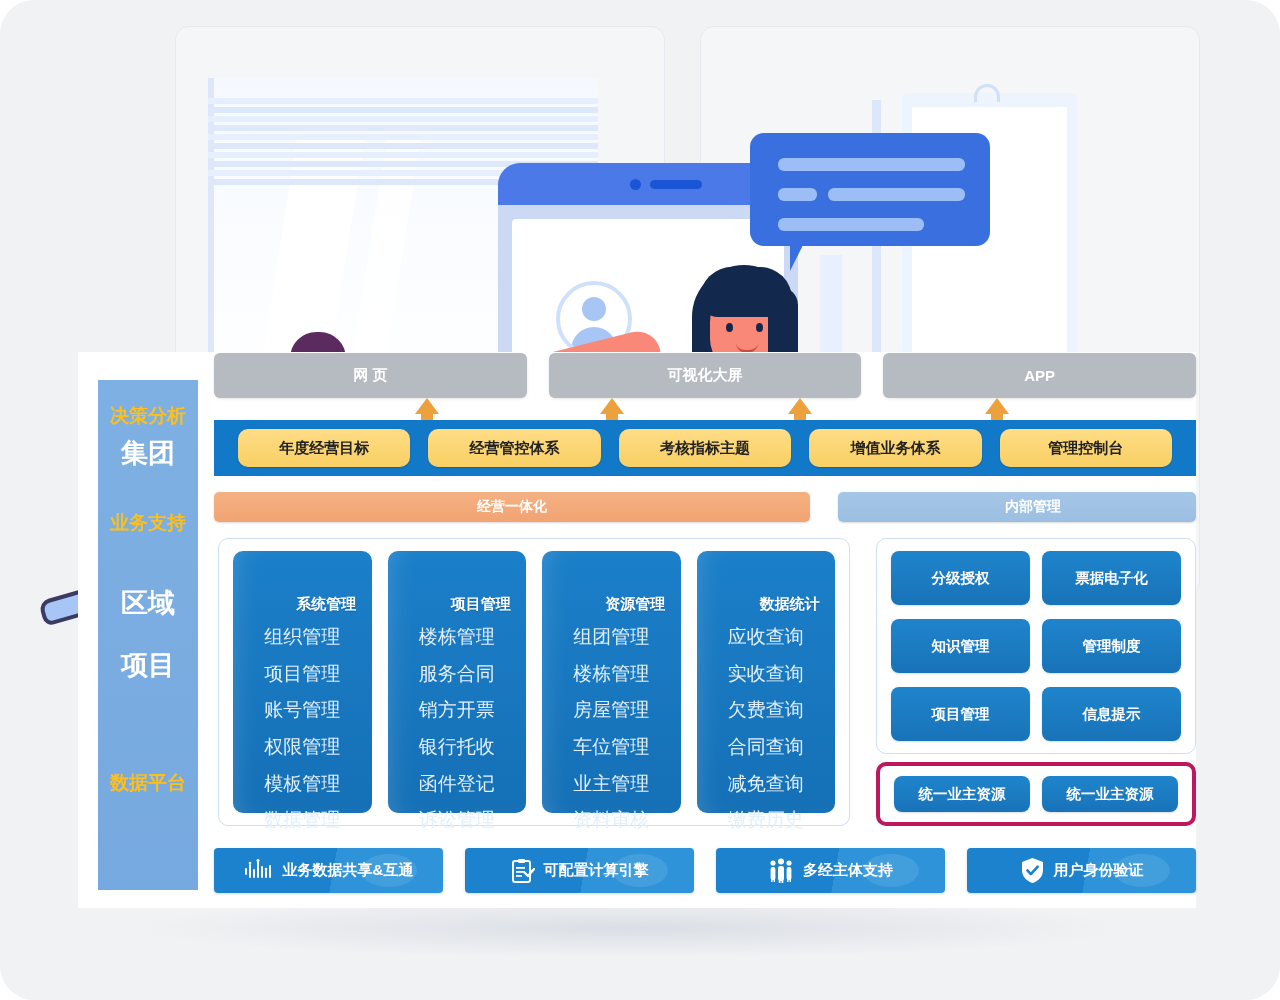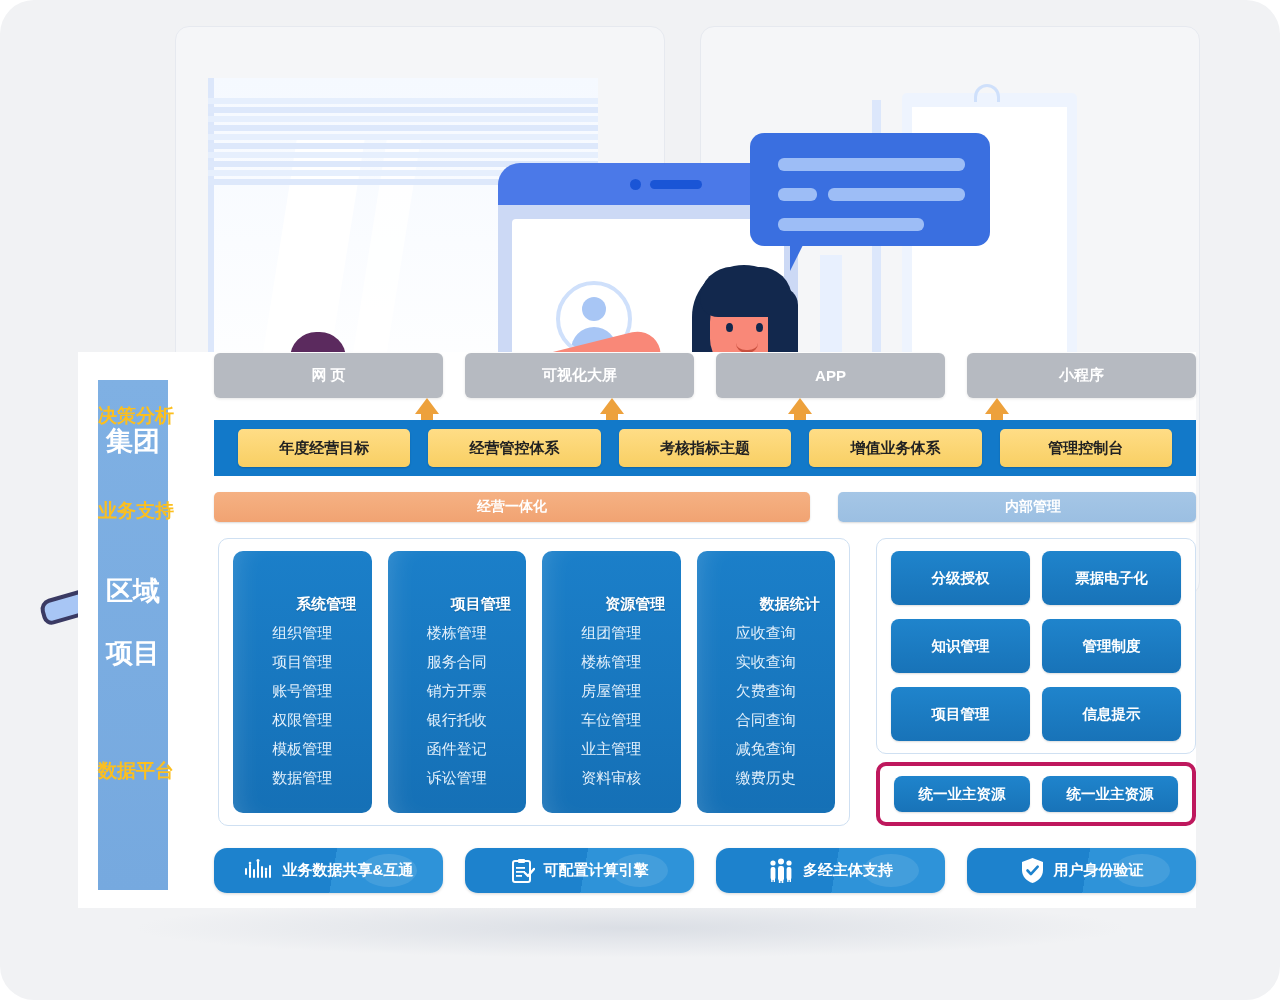--- a/index.html
+++ b/index.html
@@ -142,21 +142,21 @@
   
   .panel {
     position: absolute; left: 78px; top: 352px;
     width: 1118px; height: 556px;
     background: #ffffff;
   }
 
   
   .sidebar {
     position: absolute; left: 98px; top: 380px;
-    width: 70px; height: 510px;
+    width: 100px; height: 510px;
     background: linear-gradient(180deg,#7fb0e3 0%,#76a9df 100%);
     display: flex; flex-direction: column; align-items: center;
     color: #ffffff;
   }
   .sb { width: 100%; text-align: center; font-weight: bold; line-height: 1.1; white-space: nowrap; }
   .sb.gold { color: #fcbf1e; font-size: 19px; }
   .sb.white { color: #ffffff; }
 
   
   .channels {
@@ -190,21 +190,21 @@
   .strategy {
     position: absolute; left: 214px; top: 420px;
     width: 982px; height: 56px;
     background: #1279c9;
     display: flex; align-items: center; gap: 18px;
     padding: 0 24px;
   }
   .strategy .pill {
     flex: 1; height: 38px;
     background: linear-gradient(180deg,#ffdd86 0%,#f8cf63 100%);
-    border-radius: 5px;
+    border-radius: 10px;
     display: flex; align-items: center; justify-content: center;
     color: #222222; font-size: 15px; font-weight: bold;
     box-shadow: 0 1px 2px rgba(0,0,0,.18);
     text-align: right;
   }
 
   
   .secbars {
     position: absolute; left: 214px; top: 492px;
     width: 982px; height: 30px;
@@ -235,21 +235,21 @@
     text-align: center;
     position: relative;
     box-shadow: inset 18px 0 28px -18px rgba(255,255,255,.18);
   }
   .modcol .mtitle {
     color: #ffffff; font-size: 15px; font-weight: bold; margin-bottom: 5px;
     text-shadow: 0 1px 1px rgba(0,0,0,.2);
     margin-left: 48px;
   }
   .modcol .mitem {
-    color: #e3f0fb; font-size: 15px; line-height: 1.93;
+    color: #e3f0fb; font-size: 19px; line-height: 1.93;
   }
 
   
   .innergroup {
     position: absolute; left: 876px; top: 538px;
     width: 320px; height: 216px;
     background: #ffffff; border: 1px solid #cfe0f2; border-radius: 10px;
     padding: 12px 14px;
     display: grid; grid-template-columns: 1fr 1fr; gap: 14px 12px;
   }
@@ -270,21 +270,21 @@
 
   
   .platform {
     position: absolute; left: 214px; top: 848px;
     width: 982px; height: 45px;
     display: flex; gap: 22px;
   }
   .pbtn {
     flex: 1;
     background: linear-gradient(100deg,#1d82cd 0%,#1d82cd 52%, #2e93d9 52%, #2e93d9 100%);
-    border-radius: 13px;
+    border-radius: 4px;
     display: flex; align-items: center; justify-content: center; gap: 9px;
     color: #ffffff; font-size: 15px; font-weight: bold;
     box-shadow: 0 1px 3px rgba(0,0,0,.16);
     position: relative; overflow: hidden;
   }
   .pbtn .gleam {
     position: absolute; right: 26px; top: 6px; width: 56px; height: 33px;
     background: rgba(255,255,255,.10); border-radius: 50%;
   }
   .pbtn svg { flex: none; position: relative; z-index: 2; }
@@ -365,32 +365,31 @@
       <polygon points="40,540 210,140 300,140 140,540" fill="#7aa8e0"></polygon>
       <polygon points="250,540 420,140 510,140 350,540" fill="#7aa8e0"></polygon>
       <polygon points="430,140 560,420 470,420 390,230" fill="#e9a23b"></polygon>
     </svg>
   </div>
 
   <div class="panel"></div>
 
   <div class="sidebar">
     <div class="sb gold" style="margin-top:26px;font-size:19px;">决策分析</div>
-    <div class="sb white" style="font-size:27px;">集团</div>
+    <div class="sb white" style="margin-top:12px;font-size:27px;">集团</div>
     <div class="sb gold" style="margin-top:44px;font-size:19px;">业务支持</div>
     <div class="sb white" style="margin-top:56px;font-size:27px;">区域</div>
     <div class="sb white" style="margin-top:32px;font-size:27px;">项目</div>
     <div class="sb gold" style="margin-top:92px;font-size:19px;">数据平台</div>
   </div>
 
   <div class="channels">
     <div class="chan">网 页</div>
     <div class="chan">可视化大屏</div>
     <div class="chan">APP</div>
-    <div class="chan">小程序</div>
   </div>
 
   <div class="arrow a1">
       <div class="head"></div>
       <div class="stem"></div>
     </div>
   <div class="arrow a2">
       <div class="head"></div>
       <div class="stem"></div>
     </div>

